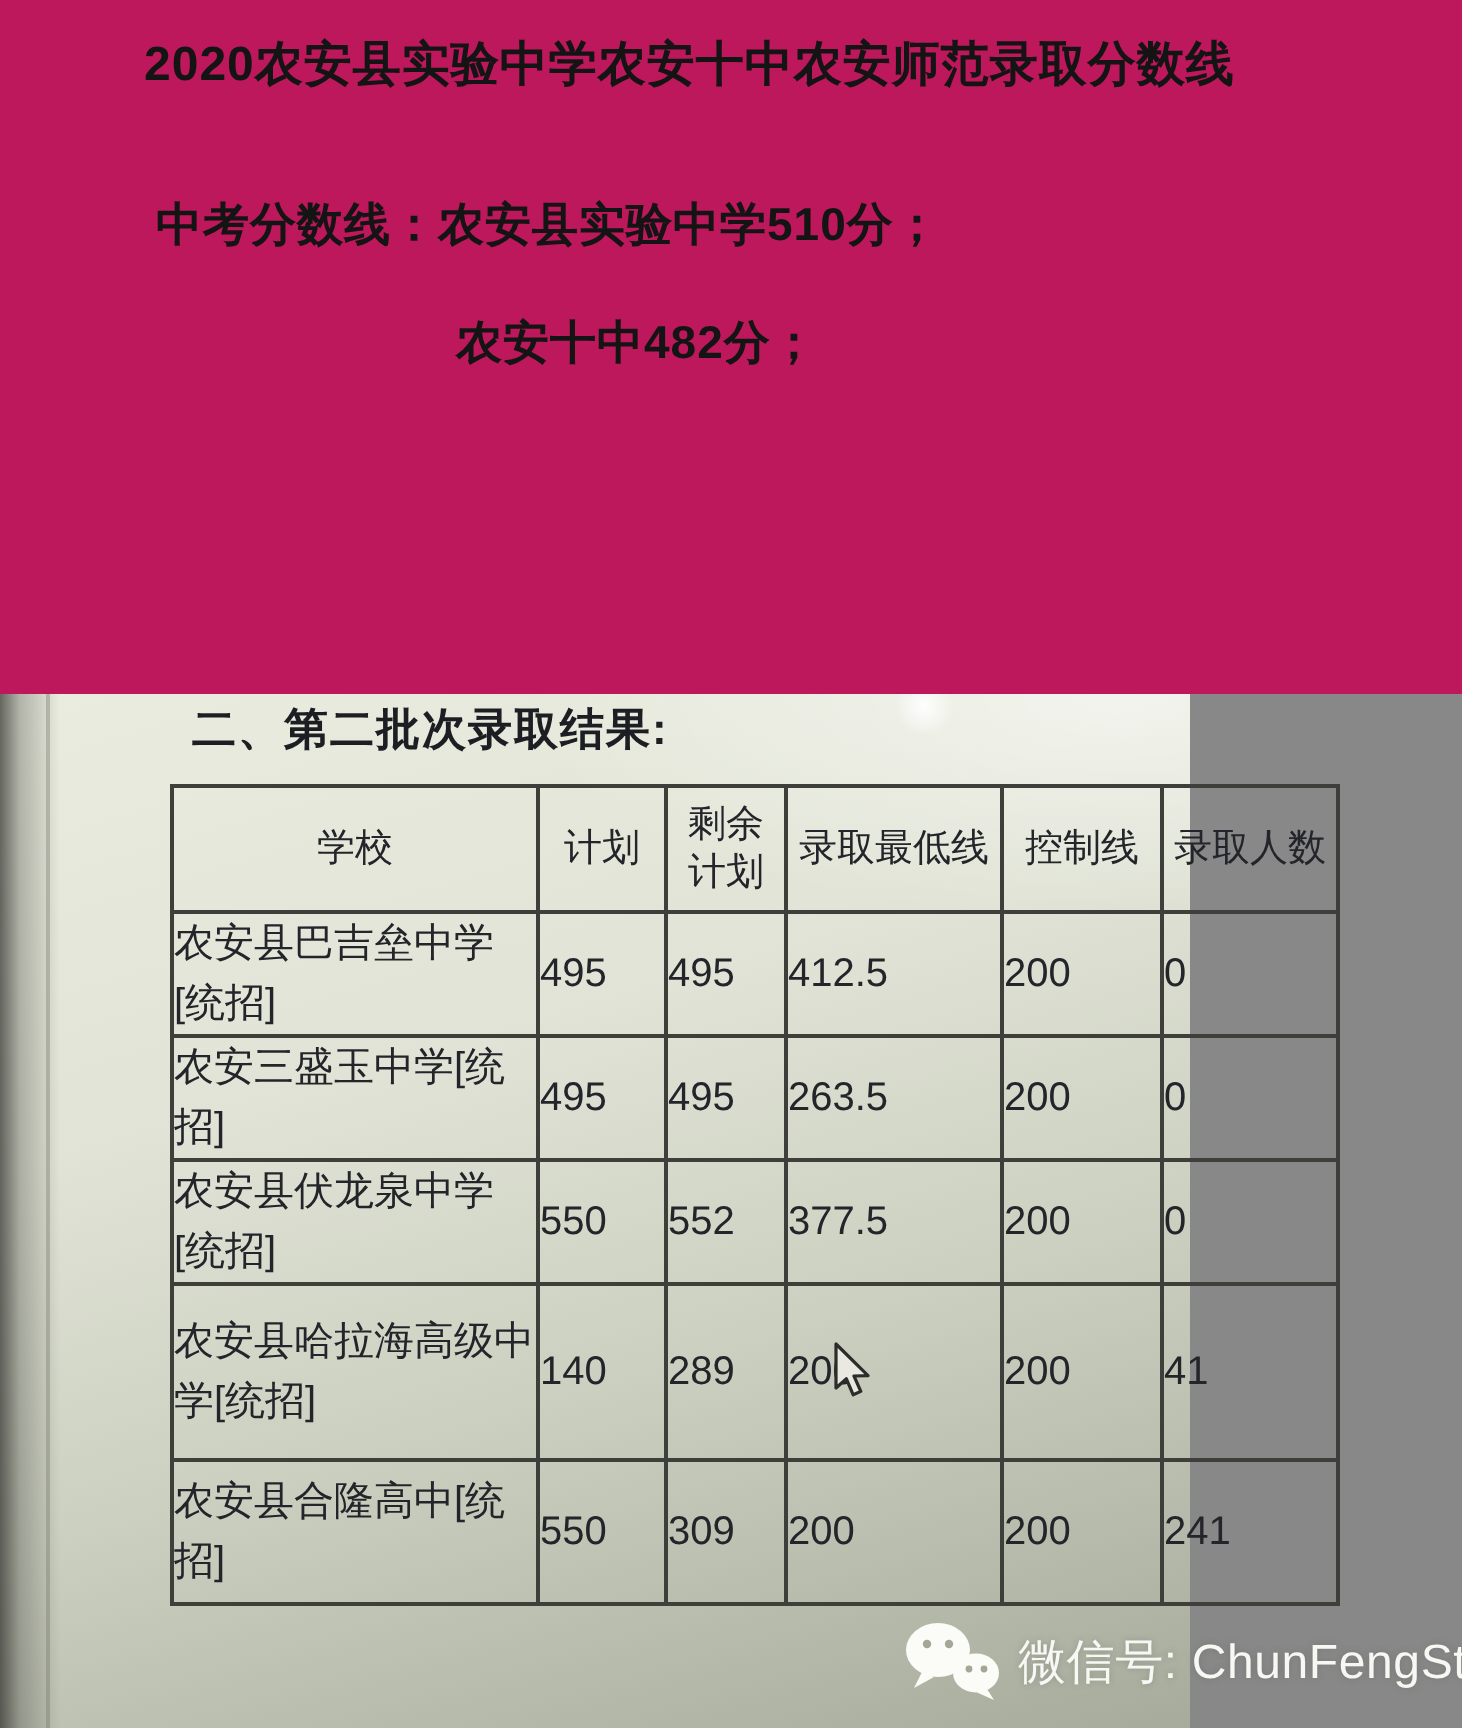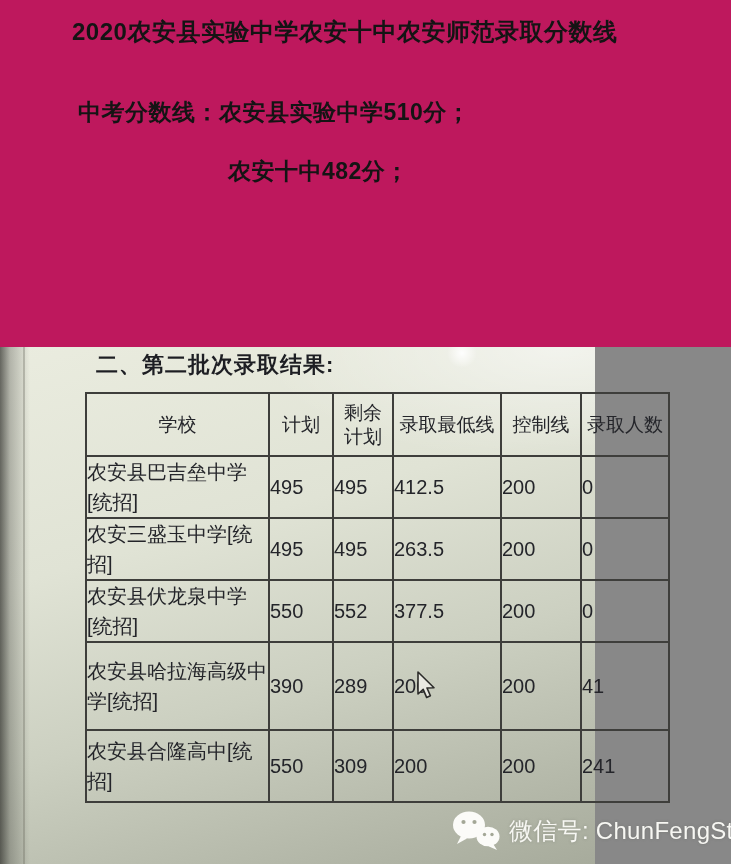--- a/index.html
+++ b/index.html
@@ -126,21 +126,21 @@
         <tr class="r2">
           <td class="school">农安县伏龙泉中学[统招]</td>
           <td class="num">550</td>
           <td class="num">552</td>
           <td class="num">377.5</td>
           <td class="num">200</td>
           <td class="num">0</td>
         </tr>
         <tr class="r4">
           <td class="school">农安县哈拉海高级中学[统招]</td>
-          <td class="num">390</td>
+          <td class="num">140</td>
           <td class="num">289</td>
           <td class="num">200</td>
           <td class="num">200</td>
           <td class="num">41</td>
         </tr>
         <tr class="r5">
           <td class="school">农安县合隆高中[统招]</td>
           <td class="num">550</td>
           <td class="num">309</td>
           <td class="num">200</td>

